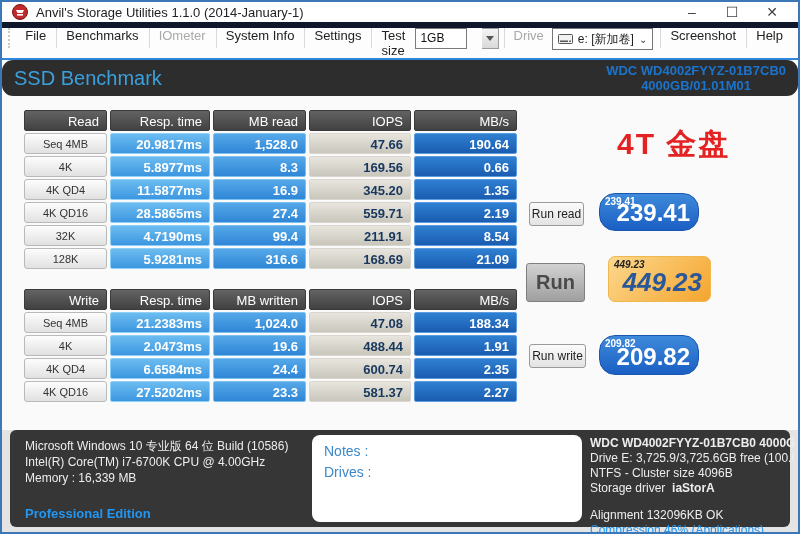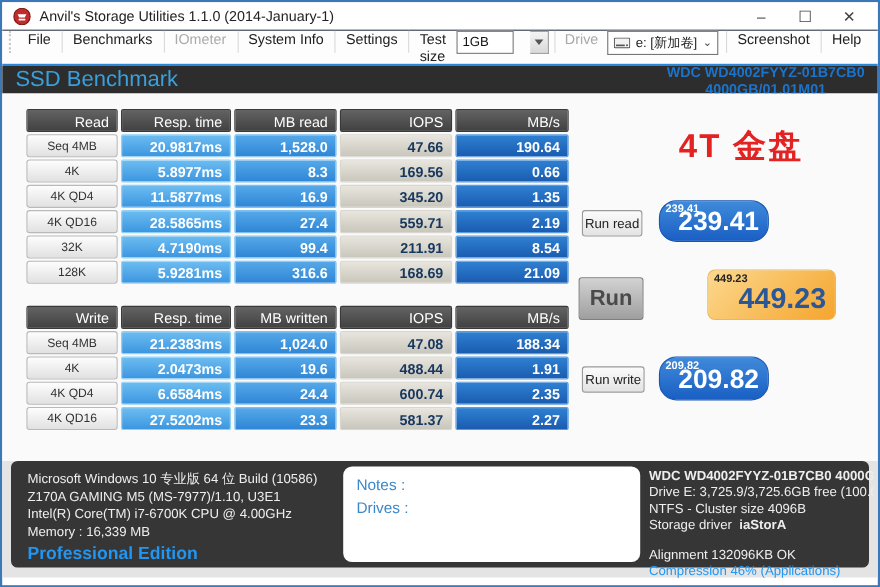--- a/index.html
+++ b/index.html
@@ -4,21 +4,21 @@
 <style>
   * { margin:0; padding:0; box-sizing:border-box; }
   html,body { background:#888; }
   body { font-family:"Liberation Sans", sans-serif; }
   .window{
     width:800px; height:534px; background:#fff; position:relative;
     border:2px solid #3c77b8; overflow:hidden;
   }
   
   .titlebar{ height:26px; background:#fff; display:flex; align-items:center;
-    padding:0 6px; border-bottom:1px solid #0f172a; }
+    padding:0 6px; border-bottom:6px solid #0f172a; }
   .app-icon{ width:16px; height:16px; margin:0 8px 0 4px; flex:0 0 auto; }
   .title-text{ font-size:13px; color:#222; flex:1 1 auto; white-space:nowrap; }
   .win-controls{ display:flex; align-items:center; gap:0; }
   .win-btn{ width:40px; height:24px; display:flex; align-items:center; justify-content:center;
     font-size:14px; color:#444; cursor:default; }
   
   .menubar{ height:30px; background:#fdfdfd; display:flex; align-items:flex-start;
     padding:0 6px 0 4px; font-size:13px; color:#222; }
   .grip{ width:4px; height:20px; border-left:2px dotted #c9c9c9; margin:0 6px 0 2px; }
   .menu-item{ padding:0 9px; white-space:nowrap; }
@@ -32,22 +32,22 @@
     background:linear-gradient(#f4f4f4,#d9d9d9); display:flex; align-items:center; justify-content:center; }
   .tri-down{ width:0; height:0; border-left:4px solid transparent; border-right:4px solid transparent;
     border-top:5px solid #555; }
   .drive-label{ color:#a9a9a9; padding:0 6px 0 8px; }
   .combo-flat{ display:flex; align-items:center; height:22px; width:138px; margin:0 6px 0 2px;
     border:1px solid #767676; background:#fff; font-size:12px; padding:0 5px; gap:5px; }
   .combo-flat .val{ flex:1 1 auto; white-space:nowrap; overflow:hidden; }
   .chev{ font-size:10px; color:#444; }
   
   .blue-line{ height:2px; background:#2b88d8; }
-  .app-header{ height:25px; background:#2d2d2d; display:flex; align-items:center;
-    padding:0 12px; }
+  .app-header{ height:36px; background:#2d2d2d; display:flex; align-items:center;
+    padding:0 12px;border-radius:11px; }
   .hdr-title{ font-size:20px; color:#3aa0dc; flex:1 1 auto; }
   .hdr-device{ text-align:center; font-size:13px; font-weight:bold; color:#1b74cc; line-height:15px; }
   
   .main{ height:334px; background:#fafafa; position:relative; }
   .btable{ position:absolute; left:22px; }
   .trow{ display:grid; grid-template-columns:83px 100px 93px 102px 103px; gap:3px; margin-bottom:2px; }
   .cell{ height:21px; line-height:21px; font-size:13px; border-radius:2px; padding:0 7px; overflow:hidden; }
   .cell.h{ background:linear-gradient(#636363,#414141); color:#fff; text-align:right;
     font-weight:normal; border:1px solid #3a3a3a; }
   .cell.lbl{ background:linear-gradient(#fdfdfd,#e1e1e1); border:1px solid #b9b9b9;
@@ -66,31 +66,31 @@
     background:linear-gradient(#d2d2d2,#9f9f9f); border:1px solid #7f7f7f;
     font-size:20px; font-weight:bold; color:#4a4a4a; }
   .btn-run-write{ left:527px; top:248px; width:57px; height:24px; }
   .score{ position:absolute; border-radius:16px; }
   .score .sm{ position:absolute; left:5px; top:2px; font-size:10px; font-weight:bold; }
   .score .big{ position:absolute; right:8px; bottom:3px; font-size:24px; font-weight:bold; }
   .score-blue{ background:linear-gradient(#3f8ada,#1a5fc4); border:1px solid #1a55ae; }
   .score-blue .sm{ color:#fff; }
   .score-blue .big{ color:#fff; }
   .score-read{ left:597px; top:97px; width:100px; height:38px; }
-  .score-total{ left:641px; top:160px; width:117px; height:46px;
-    background:linear-gradient(135deg,#fcd88e,#f5a52e); border:1px solid #eeb84e; border-radius:7px; }
+  .score-total{ left:606px; top:160px; width:103px; height:46px;
+    background:linear-gradient(135deg,#fcd88e,#f5a52e); border:1px solid #eeb84e; border-radius:7px;font-style:italic; }
   .score-total .sm{ color:#222; }
   .score-total .big{ color:#2a5798; font-size:26px; }
   .score-write{ left:597px; top:239px; width:100px; height:40px; }
   
   .footer{ height:106px; background:#e4e4e4; padding:0 8px; }
   .dark-panel{ position:relative; height:97px; background:#363636; border-radius:6px;
     color:#eee; font-size:12px; }
   .sysinfo{ position:absolute; left:15px; top:8px; line-height:16px; white-space:nowrap; }
-  .edition{ position:absolute; left:15px; top:76px; color:#2196f3; font-weight:bold; font-size:16px; }
+  .edition{ position:absolute; left:15px; top:76px; color:#2196f3; font-weight:bold; font-size:13px; }
   .notes-panel{ position:absolute; left:302px; top:5px; width:270px; height:87px;
     background:#fff; border-radius:8px; padding:6px 12px; }
   .notes-panel .nlabel{ color:#3b87c8; font-size:14px; line-height:21px; }
   .devinfo{ position:absolute; left:580px; top:6px; line-height:15px; white-space:nowrap; width:204px; overflow:hidden; }
   .devinfo .b{ font-weight:bold; }
   .devinfo .gap{ height:12px; }
   .devinfo .blue{ color:#2196f3; }
 </style>
 </head>
 <body>
@@ -267,21 +267,20 @@
     <div class="score score-blue score-write">
       <span class="sm">209.82</span>
       <span class="big">209.82</span>
     </div>
   </div>
 
   <div class="footer">
     <div class="dark-panel">
       <div class="sysinfo">
         <div>Microsoft Windows 10 专业版 64 位 Build (10586)</div>
-        <div>Z170A GAMING M5 (MS-7977)/1.10, U3E1</div>
         <div>Intel(R) Core(TM) i7-6700K CPU @ 4.00GHz</div>
         <div>Memory : 16,339 MB</div>
       </div>
       <div class="edition">Professional Edition</div>
 
       <div class="notes-panel">
         <div class="nlabel">Notes :</div>
         <div class="nlabel">Drives :</div>
       </div>
 

